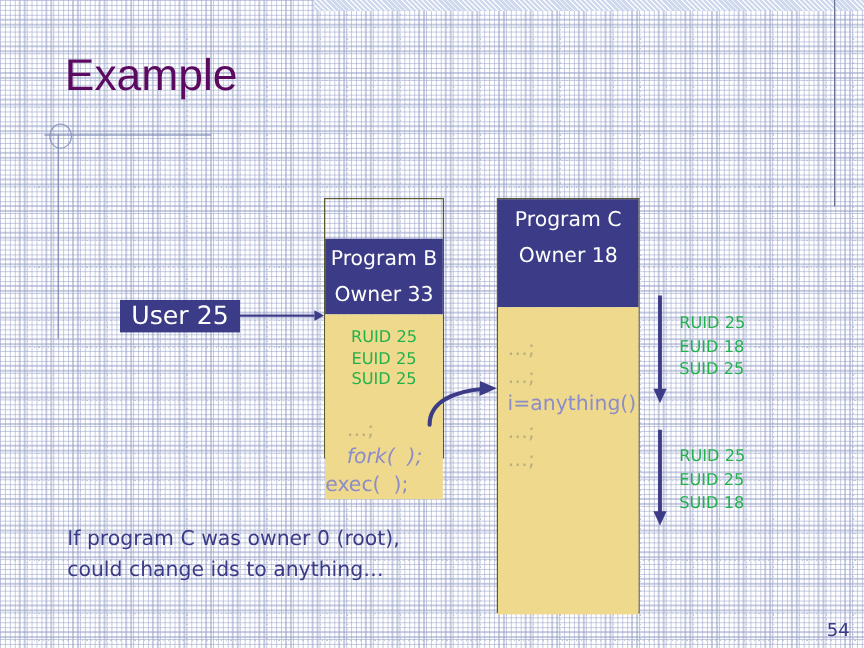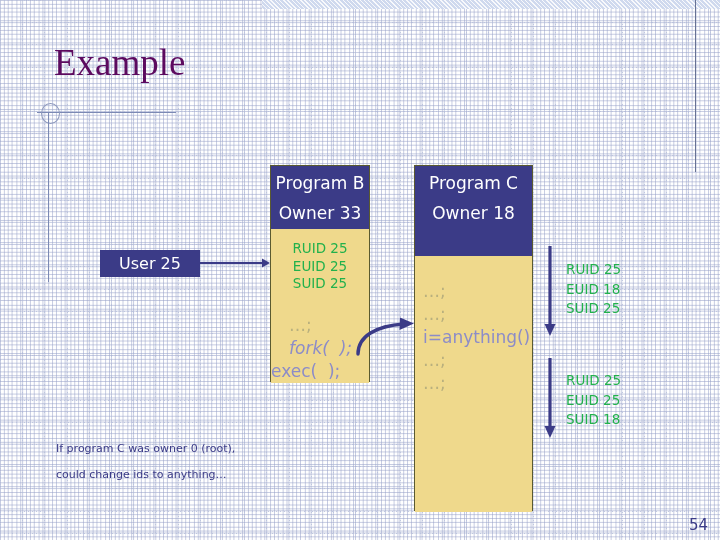--- a/index.html
+++ b/index.html
@@ -98,21 +98,21 @@
     border-left: 1.8px solid #667193;
   }
 
   
   #page-title {
     position: absolute;
     left: 54px; top: 40px;
     font-size: 37px;
     line-height: 46px;
     color: #5c0a5f;
-    font-family: Liberation Serif, serif;
+    font-family: Liberation Sans, sans-serif;
     letter-spacing: 0px;
     white-space: nowrap;
     text-align: center;
   }
 
   
   .prog-box {
     position: absolute;
     border: 1px solid #5a5a30;
     box-sizing: border-box;
@@ -152,21 +152,21 @@
     white-space: pre;
   }
 
   
   #user-box {
     position: absolute;
     left: 100px; top: 250px;
     width: 100px; height: 27px;
     background: #3b3b87;
     color: #ffffff;
-    font-size: 16px;
+    font-size: 21px;
     line-height: 27px;
     text-align: center;
     white-space: nowrap;
   }
 
   
   #arrow-user-b {
     position: absolute;
     left: 200px; top: 262px;
     width: 70px; height: 2px;
@@ -193,21 +193,21 @@
     line-height: 19.5px;
     white-space: nowrap;
   }
 
   
   #bottom-note {
     position: absolute;
     left: 56px; top: 436px;
     width: 380px;
     color: #3b3b87;
-    font-size: 11px;
+    font-size: 17px;
     line-height: 26px;
   }
   #bottom-note div { white-space: nowrap; }
 
   
   #page-number {
     position: absolute;
     right: 12px; bottom: 6px;
     color: #3b3b87;
     font-size: 15px;
@@ -236,21 +236,21 @@
   </div>
 
   <div id="arrow-user-b">
     <svg width="70" height="12" viewBox="0 0 70 12" style="position:absolute;left:0;top:-5px;">
       <line x1="0" y1="6" x2="62" y2="6" stroke="#3b3b87" stroke-width="1.8"></line>
       <polygon points="62,1.5 70,6 62,10.5" fill="#3b3b87"></polygon>
     </svg>
   </div>
 
   <div class="prog-box" id="box-b" style="left:270px; top:165px; width:100px; height:217px;">
-    <div class="prog-head" style="height:63px;">
+    <div class="prog-head" style="height:63px;margin-top:33px;">
       <div>Program B</div>
       <div>Owner 33</div>
     </div>
     <div class="prog-body" style="height:154px; padding-top:11px;">
       <div class="ids-green">RUID 25</div>
       <div class="ids-green">EUID 25</div>
       <div class="ids-green">SUID 25</div>
       <div style="height:21px;"></div>
       <div class="code-dots" style="padding-left:18px;">…;</div>
       <div class="code-line" style="padding-left:18px;font-style:italic;">fork(  );</div>

